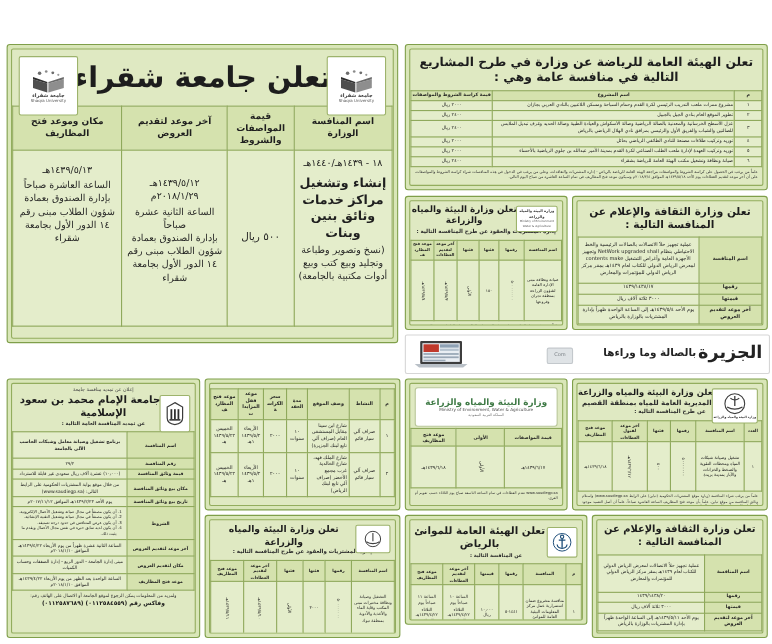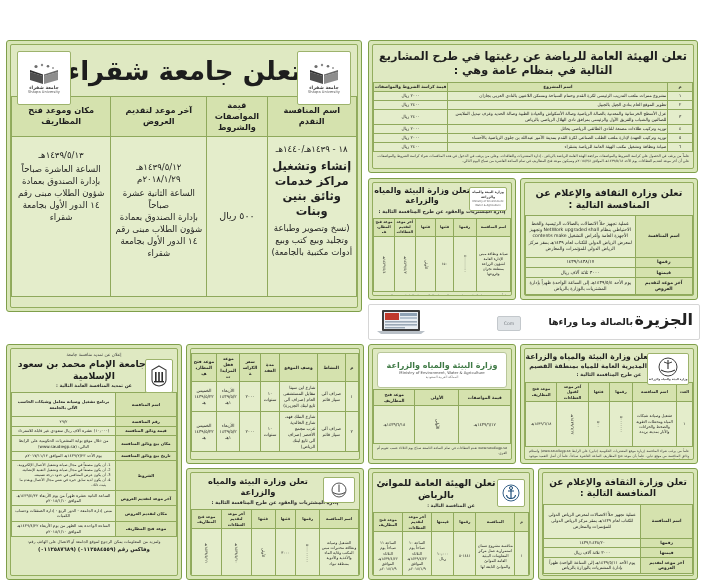--- a/index.html
+++ b/index.html
@@ -160,21 +160,21 @@
   #mewacard table.t td,#mewacard table.t th{font-size:4.2px;line-height:6px;padding:1.5px;}
   #mewacard .notes{font-size:3.3px;line-height:4.6px;padding:2px 4px;text-align:justify;}
 
   
   #mewa2{left:186px;top:468px;width:178px;height:112px;}
   #mewa2 .hdr{font-size:8.4px;margin-top:3px;}
   #mewa2 .sub{font-size:5px;font-weight:bold;margin-top:2px;}
   #mewa2 table.t td,#mewa2 table.t th{font-size:3.8px;line-height:5.2px;padding:1px;}
 
   
-  #ports{left:368px;top:468px;width:166px;height:112px;}
+  #ports{left:368px;top:468px;width:166px;height:100px;}
   #ports .hdr{font-size:9.4px;margin-top:4px;}
   #ports .sub{font-size:4.6px;margin-top:2px;font-weight:bold;}
   #ports table.t td,#ports table.t th{font-size:3.8px;line-height:5.2px;padding:1px;}
 
   
   #culture2{left:538px;top:468px;width:160px;height:112px;}
   #culture2 .hdr{font-size:9px;margin-top:4px;}
   #culture2 table.t td,#culture2 table.t th{font-size:4.3px;line-height:5.8px;padding:1.5px;}
   #culture2 .notes{font-size:3.4px;line-height:4.7px;padding:2px 4px;text-align:justify;}
 </style>
@@ -213,21 +213,21 @@
         </svg>
         <div class="lg-name">جامعة شقراء</div>
         <div class="lg-lat">Shaqra University</div>
       </div>
 
       <div class="hdr">تعلن جامعة شقراء</div>
 
       <table class="t" style="margin-top:8px;">
         <tbody>
             <tr>
-          <th style="width:26%">اسم المنافسة التقدم</th>
+          <th style="width:26%">اسم المنافسة الوزارة</th>
           <th style="width:17%">قيمة المواصفات والشروط</th>
           <th style="width:28%">آخر موعد لتقديم العروض</th>
           <th style="width:29%">مكان وموعد فتح المظاريف</th>
         </tr>
         <tr>
           <td style="height:150px;vertical-align:top;padding-top:6px;">
             <div class="cellmid">١٨ - ١٤٣٩هـ/١٤٤٠هـ</div>
             <div class="cellbig" style="margin-top:4px;">إنشاء وتشغيل مراكز خدمات وثائق بنين وبنات</div>
             <div class="cellmid" style="margin-top:3px;">(نسخ وتصوير وطباعة وتجليد وبيع كتب وبيع أدوات مكتبية بالجامعة)</div>
           </td>
@@ -247,21 +247,21 @@
           </td>
         </tr>
       </tbody>
         </table>
 
     </div>
   </div>
 
   <div class="ad" id="sports">
     <div class="ad-inner">
-      <div class="hdr">تعلن الهيئة العامة للرياضة عن رغبتها في طرح المشاريع التالية في بنظام عامة وهي :</div>
+      <div class="hdr">تعلن الهيئة العامة للرياضة عن وزارة في طرح المشاريع التالية في منافسة عامة وهي :</div>
       <table class="t" style="margin-top:4px;">
         <tbody>
             <tr>
           <th style="width:7%">م</th>
           <th style="width:70%">اسم المشروع</th>
           <th style="width:23%">قيمة كراسة الشروط والمواصفات</th>
         </tr>
         <tr>
           <td>١</td>
           <td style="text-align:right">مشروع ممرات ملعب التدريب الرئيسي لكرة القدم وحمام السباحة ومسكن اللاعبين بالنادي العربي بجازان</td>

